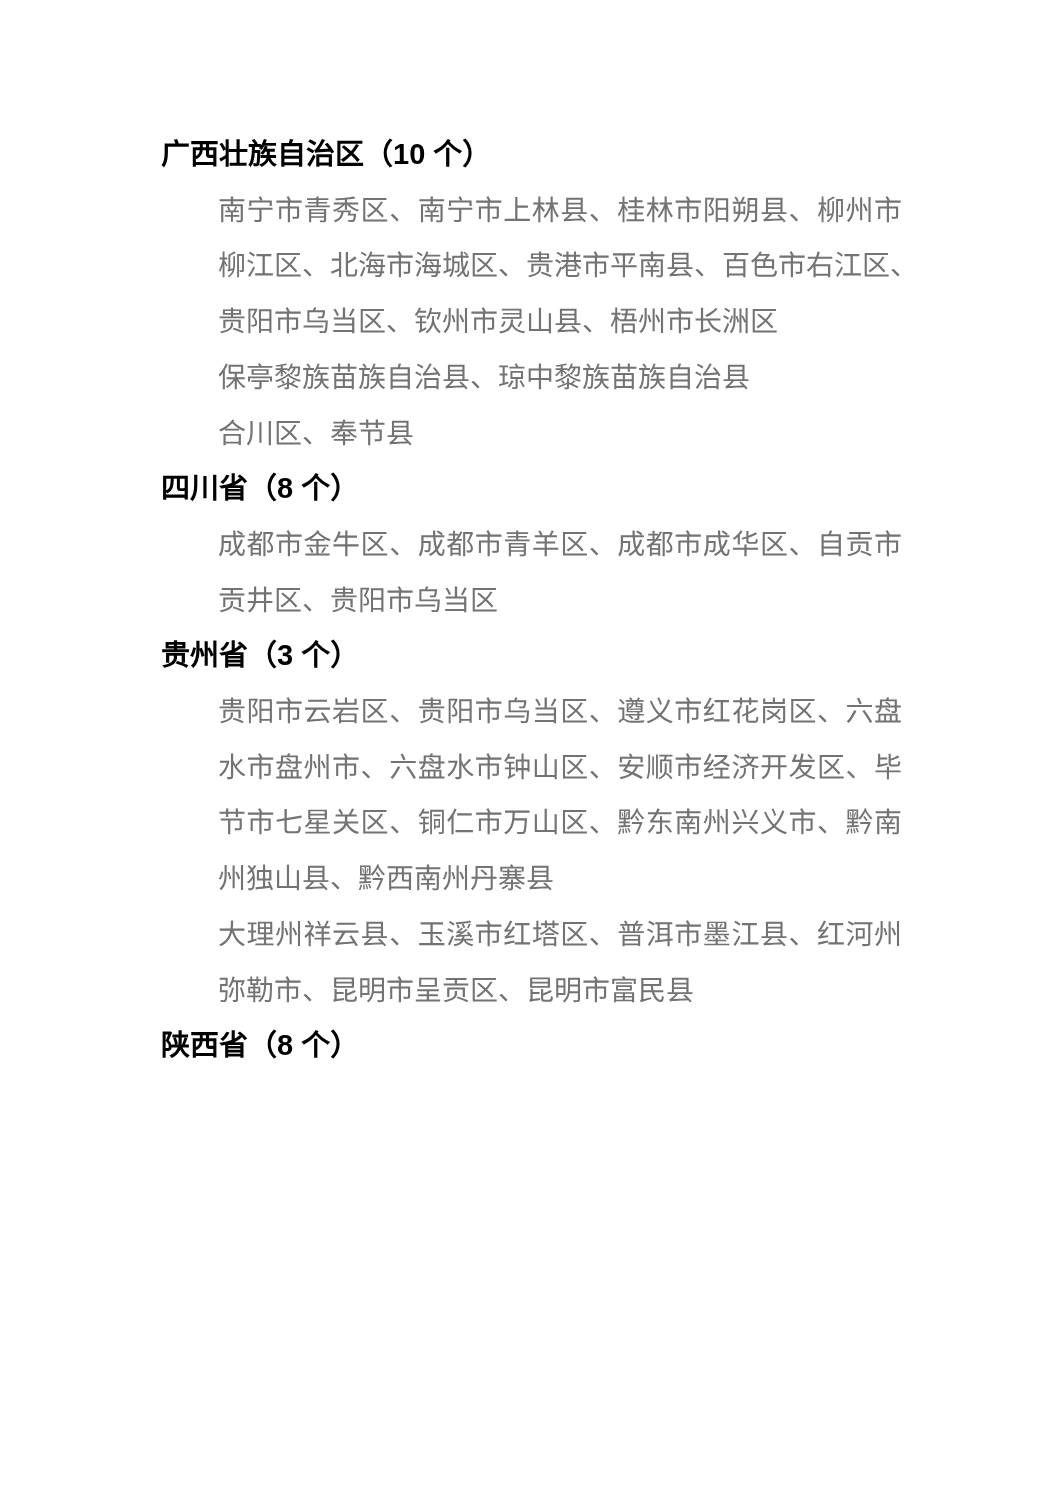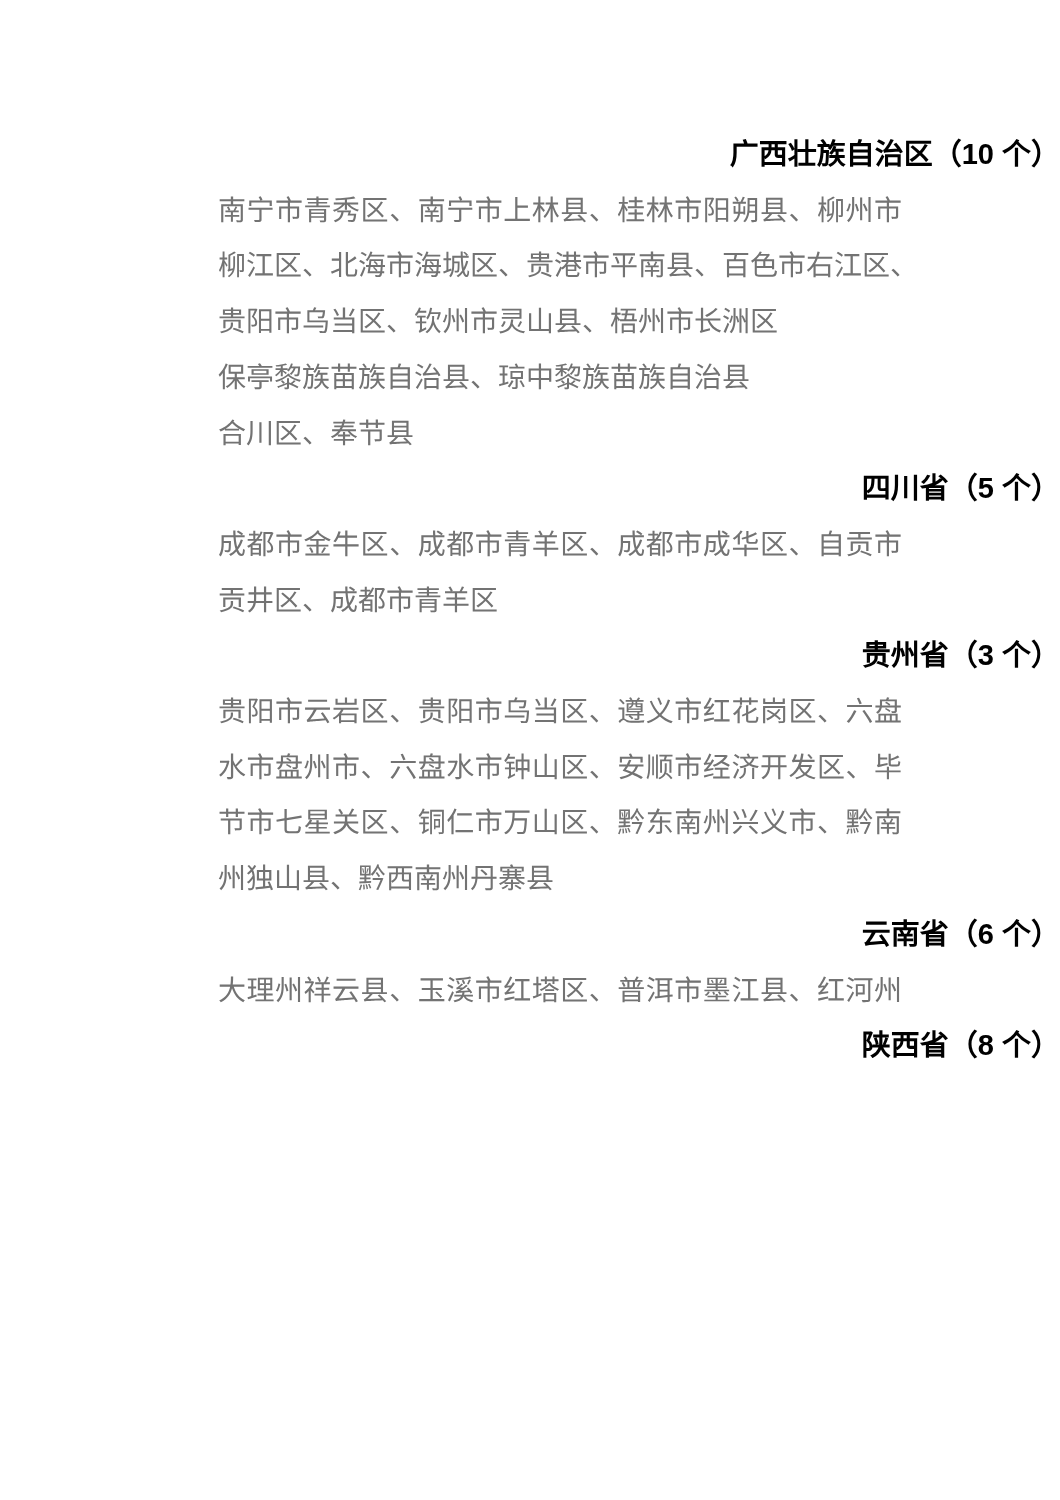--- a/index.html
+++ b/index.html
@@ -24,21 +24,20 @@
   }
   .section-title {
     margin: 0;
     padding-left: 161px;
     font-family: "Liberation Sans", sans-serif;
     font-weight: bold;
     font-size: 29px;
     line-height: 55.7px;
     white-space: nowrap;
     color: #000000;
-    text-align: right;
   }
   .body-line {
     margin-left: 218px;
     width: 684px;
     font-size: 28px;
     line-height: 55.7px;
     white-space: nowrap;
     font-family: "Liberation Serif", serif;
     font-weight: normal;
     color: #737373;
@@ -59,32 +58,32 @@
         <div class="body-line justified">柳江区、北海市海城区、贵港市平南县、百色市右江区、</div>
         <div class="body-line">贵阳市乌当区、钦州市灵山县、梧州市长洲区</div>
       </section>
       <section class="section">
         <div class="body-line">保亭黎族苗族自治县、琼中黎族苗族自治县</div>
       </section>
       <section class="section">
         <div class="body-line">合川区、奉节县</div>
       </section>
       <section class="section">
-        <h2 class="section-title">四川省（5 个）</h2>
+        <h2 class="section-title">四川省（8 个）</h2>
         <div class="body-line justified">成都市金牛区、成都市青羊区、成都市成华区、自贡市</div>
-        <div class="body-line">贡井区、成都市青羊区</div>
+        <div class="body-line">贡井区、贵阳市乌当区</div>
       </section>
       <section class="section">
         <h2 class="section-title">贵州省（3 个）</h2>
         <div class="body-line justified">贵阳市云岩区、贵阳市乌当区、遵义市红花岗区、六盘</div>
         <div class="body-line justified">水市盘州市、六盘水市钟山区、安顺市经济开发区、毕</div>
         <div class="body-line justified">节市七星关区、铜仁市万山区、黔东南州兴义市、黔南</div>
         <div class="body-line">州独山县、黔西南州丹寨县</div>
       </section>
       <section class="section">
-        <h2 class="section-title">云南省（6 个）</h2>
         <div class="body-line justified">大理州祥云县、玉溪市红塔区、普洱市墨江县、红河州</div>
+        <div class="body-line">弥勒市、昆明市呈贡区、昆明市富民县</div>
       </section>
       <section class="section">
         <h2 class="section-title">陕西省（8 个）</h2>
       </section>
     </div>
 </div>
 
 </body></html>

